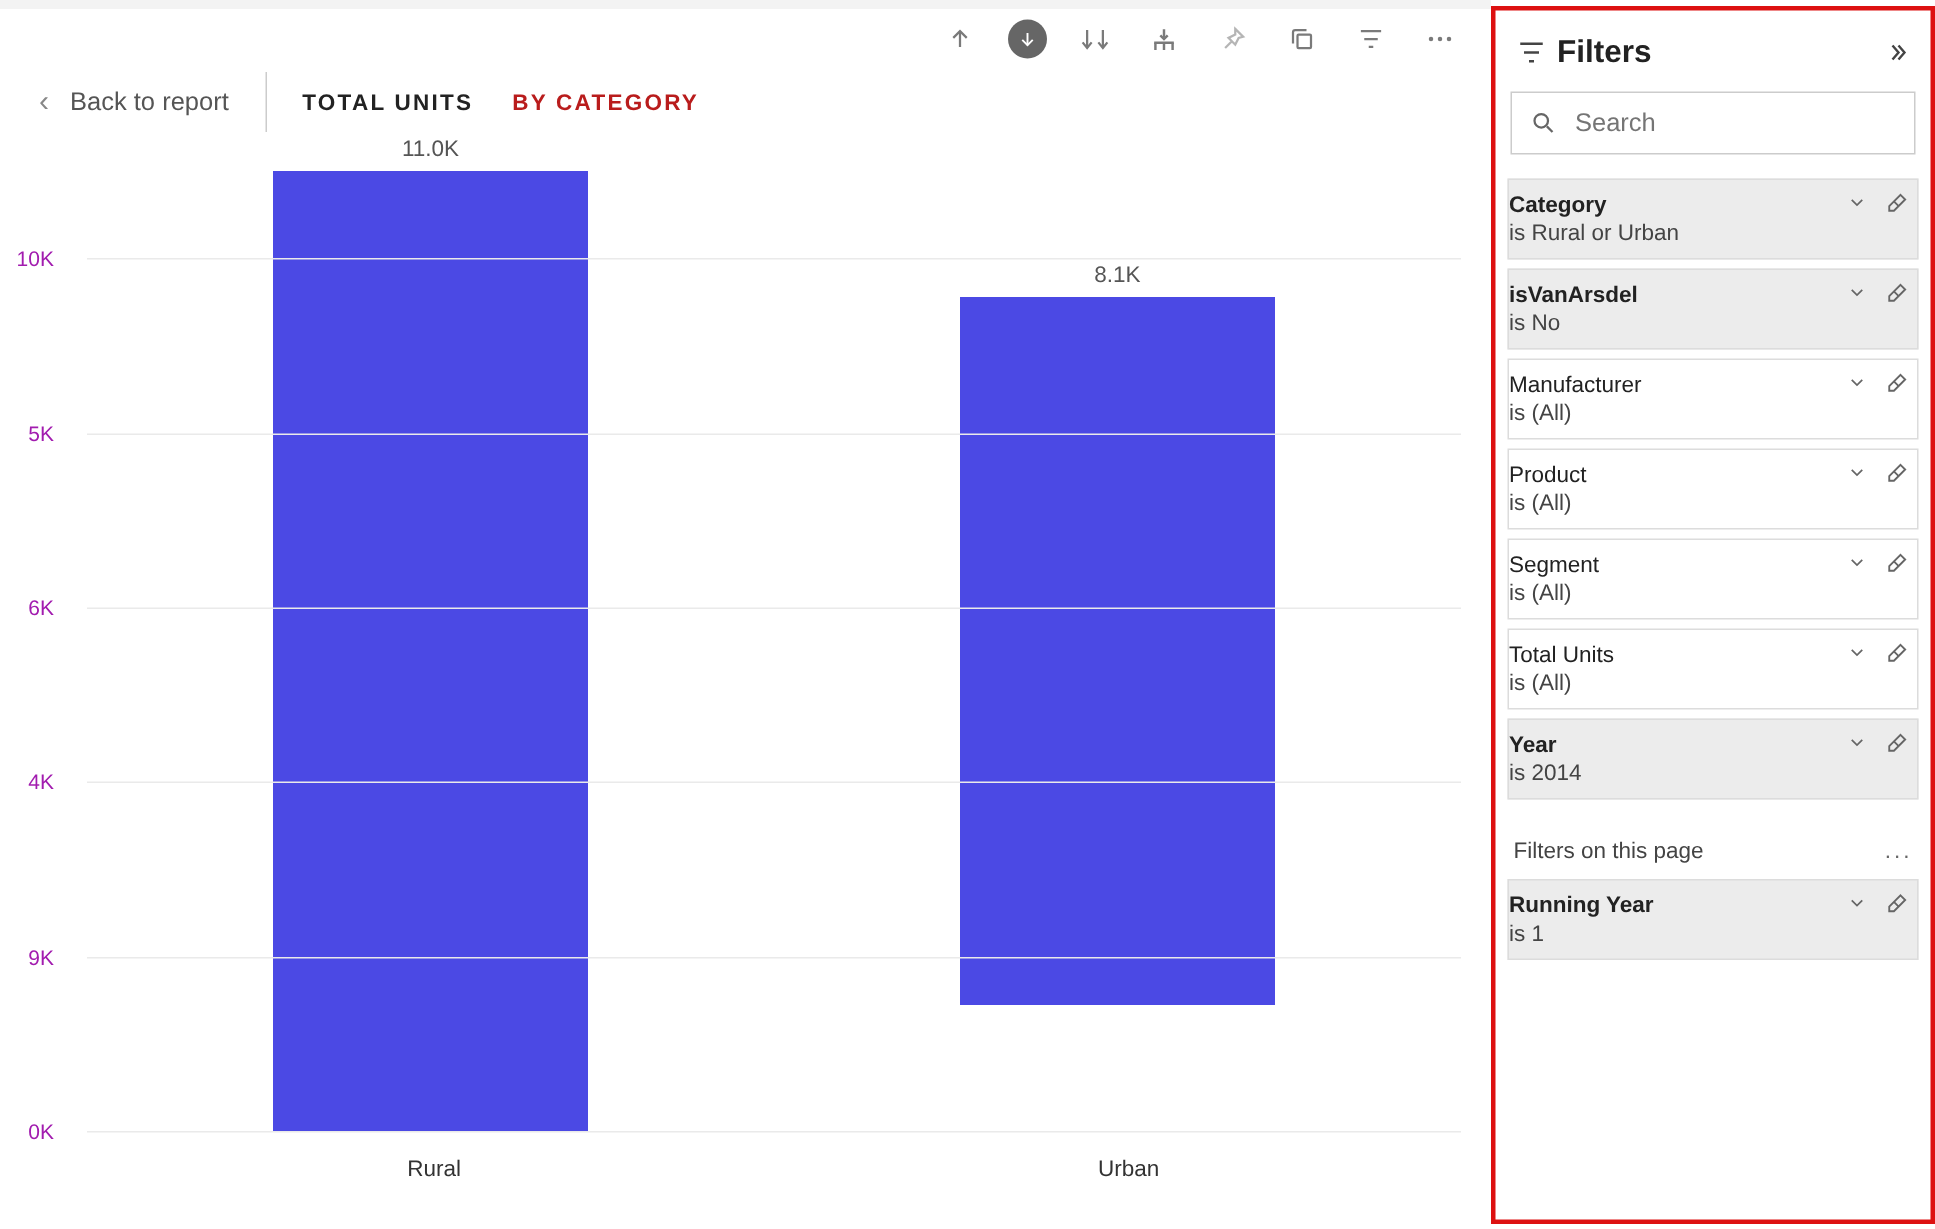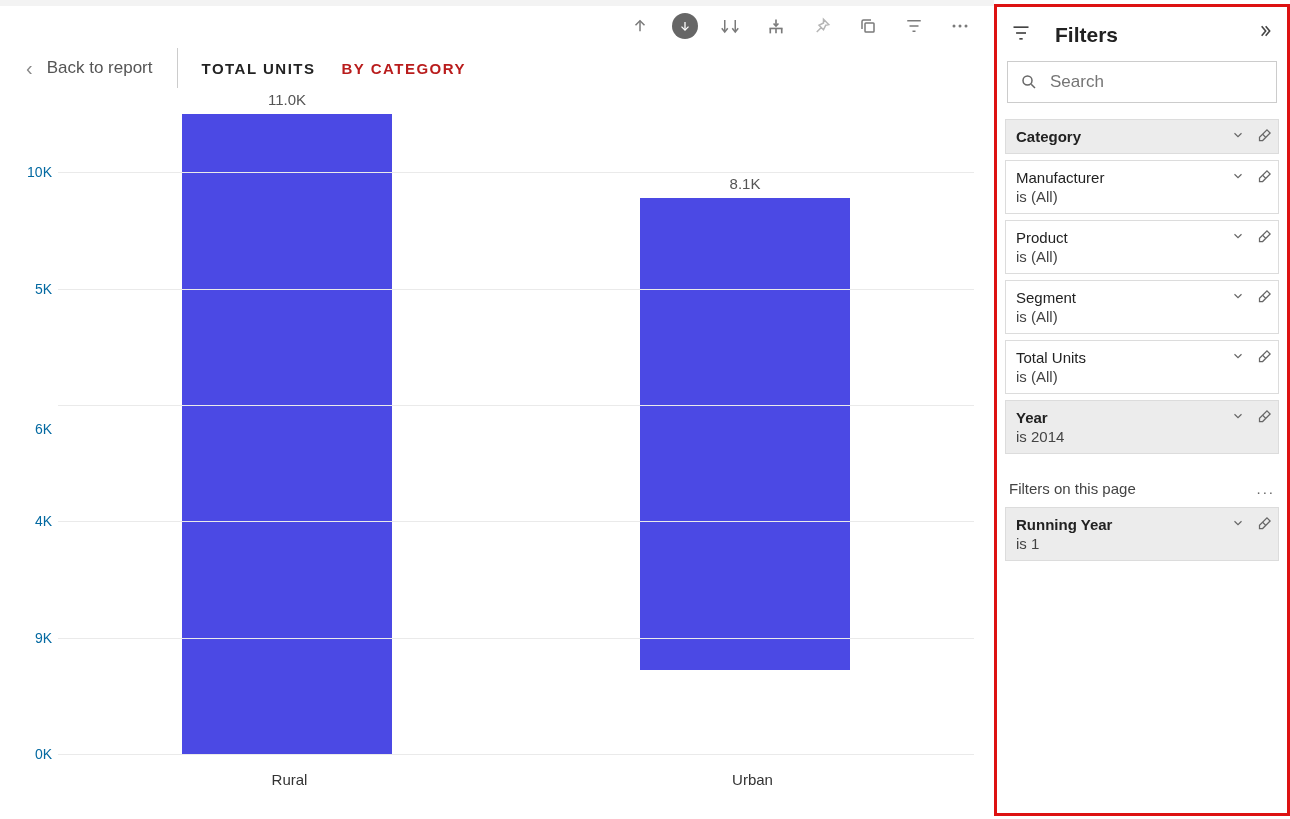--- a/index.html
+++ b/index.html
@@ -90,24 +90,24 @@
   }
   .y-axis {
     position: absolute;
     left: -48px;
     top: 0;
     bottom: 22px;
     width: 44px;
   }
   .y-tick {
     position: absolute;
-    right: 2px;
+    right: 18px;
     transform: translateY(-50%);
     font-size: 14px;
-    color: #0369a1;
+    color: #a21caf;
   }
   .gridline {
     position: absolute;
     left: 0; right: 10px;
     height: 1px;
     background: #eaeaea;
   }
   .bars {
     position: absolute;
     left: 0; right: 10px;
@@ -161,22 +161,22 @@
     border-left-width: 3px;
     background: #fff;
     padding: 8px 8px 0 8px;
     display: flex;
     flex-direction: column;
     margin-top: 4px;
     height: 812px;
   }
   .filters-header {
     display: flex;
-    align-items: flex-start;
-    gap: 24px;
+    align-items: center;
+    gap: 7px;
     padding: 8px 6px 14px 6px;
   }
   .filters-header .f-icon { font-size: 20px; color: #444; }
   .filters-title { font-size: 21px; font-weight: 600; color: #222; flex: 1; }
   .filters-collapse { font-size: 18px; color: #444; cursor: pointer; }
   .search-box {
     border: 1px solid #ccc;
     display: flex;
     align-items: center;
     gap: 12px;
@@ -189,21 +189,21 @@
     border: none;
     outline: none;
     font-size: 17px;
     flex: 1;
     color: #333;
   }
   .filter-card {
     border: 1px solid #dcdcdc;
     background: #fff;
     margin-bottom: 6px;
-    padding: 8px 10px;
+    padding: 8px 0;
     position: relative;
   }
   .filter-card.applied { background: #ececec; }
   .filter-card .fc-name { font-size: 15px; color: #222; }
   .filter-card.applied .fc-name { font-weight: 700; }
   .filter-card .fc-val { font-size: 15px; color: #444; margin-top: 2px; }
   .fc-actions {
     position: absolute;
     right: 6px;
     top: 8px;
@@ -298,21 +298,21 @@
           <div class="bc-tab">BY CATEGORY</div>
         </div>
     </div>
 
     <div class="chart-area">
       <div class="plot" id="plot">
         <div class="y-axis" id="yaxis">
             <div class="y-tick" style="top: 640px;">0K</div>
             <div class="y-tick" style="top: 523.636px;">9K</div>
             <div class="y-tick" style="top: 407.273px;">4K</div>
-            <div class="y-tick" style="top: 290.909px; margin-top: 24px;">6K</div>
+            <div class="y-tick" style="top: 290.909px;">6K</div>
             <div class="y-tick" style="top: 174.545px;">5K</div>
             <div class="y-tick" style="top: 58.1818px;">10K</div>
           </div>
         <div class="bars" id="bars">
             <div class="bar-slot">
               <div class="bar-wrap">
                 <div class="bar-label">11.0K</div>
                 <div class="bar-rect" style="background: rgb(75, 73, 228); height: 640px;"></div>
               </div>
             </div>
@@ -362,20 +362,38 @@
             <circle cx="10" cy="10" r="6"></circle>
             <path d="M20 20l-5-5"></path>
           </svg>
       </span>
       <input type="text" placeholder="Search" style="">
     </div>
 
     <div id="filter-cards">
         <div class="filter-card applied">
           <div class="fc-name">Category</div>
+          <div class="fc-val">is Rural or Urban</div>
+          <div class="fc-actions">
+            <span>
+              <svg width="14" height="14" viewBox="0 0 24 24" fill="none" stroke="currentColor" stroke-width="2">
+                <path d="M6 9l6 6 6-6"></path>
+              </svg>
+            </span>
+            <span>
+              <svg width="15" height="15" viewBox="0 0 24 24" fill="none" stroke="currentColor" stroke-width="2">
+                <path d="M16 3l5 5-12 12H4v-5z"></path>
+                <path d="M9 10l5 5"></path>
+              </svg>
+            </span>
+          </div>
+        </div>
+        <div class="filter-card applied">
+          <div class="fc-name">isVanArsdel</div>
+          <div class="fc-val">is No</div>
           <div class="fc-actions">
             <span>
               <svg width="14" height="14" viewBox="0 0 24 24" fill="none" stroke="currentColor" stroke-width="2">
                 <path d="M6 9l6 6 6-6"></path>
               </svg>
             </span>
             <span>
               <svg width="15" height="15" viewBox="0 0 24 24" fill="none" stroke="currentColor" stroke-width="2">
                 <path d="M16 3l5 5-12 12H4v-5z"></path>
                 <path d="M9 10l5 5"></path>

